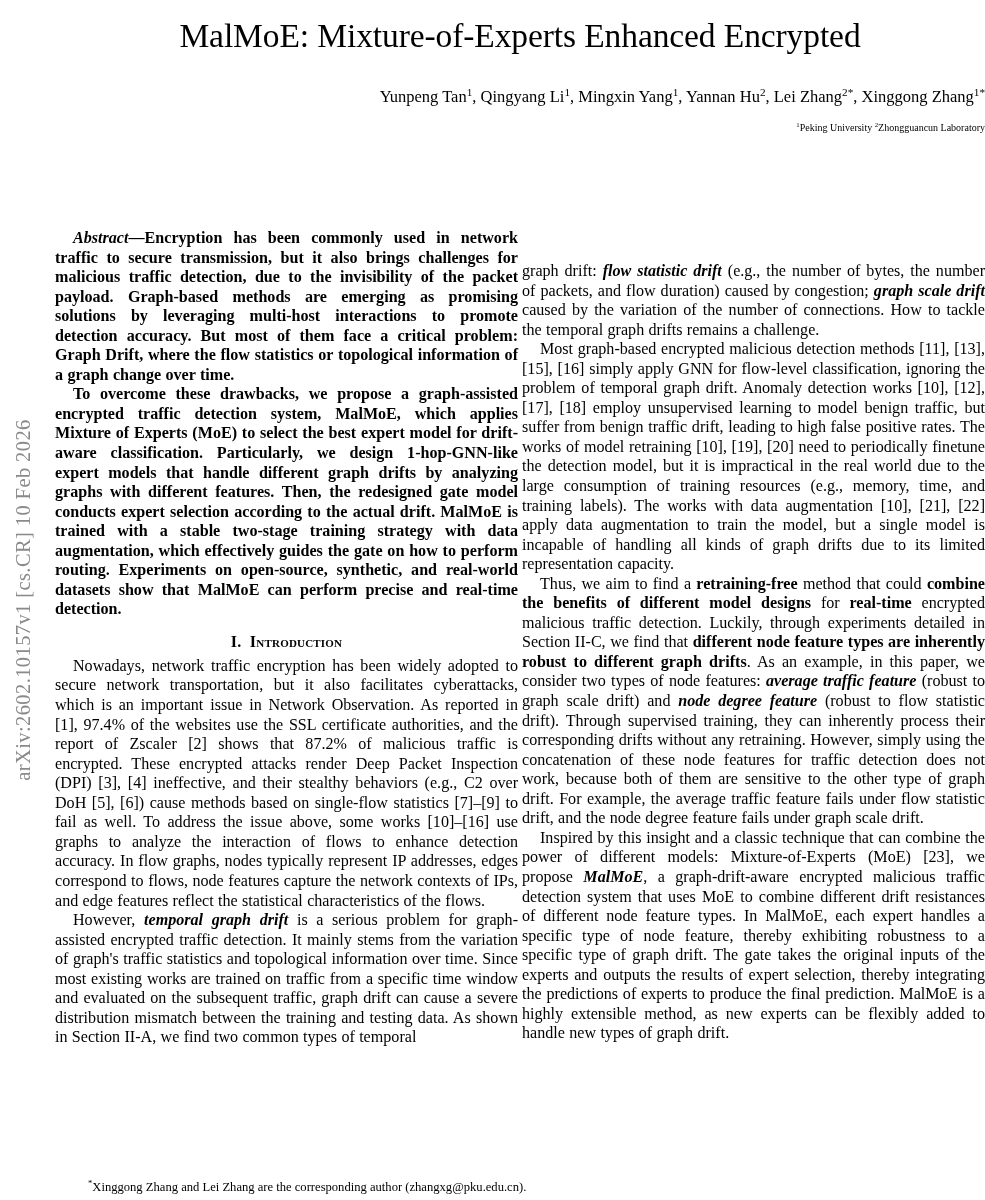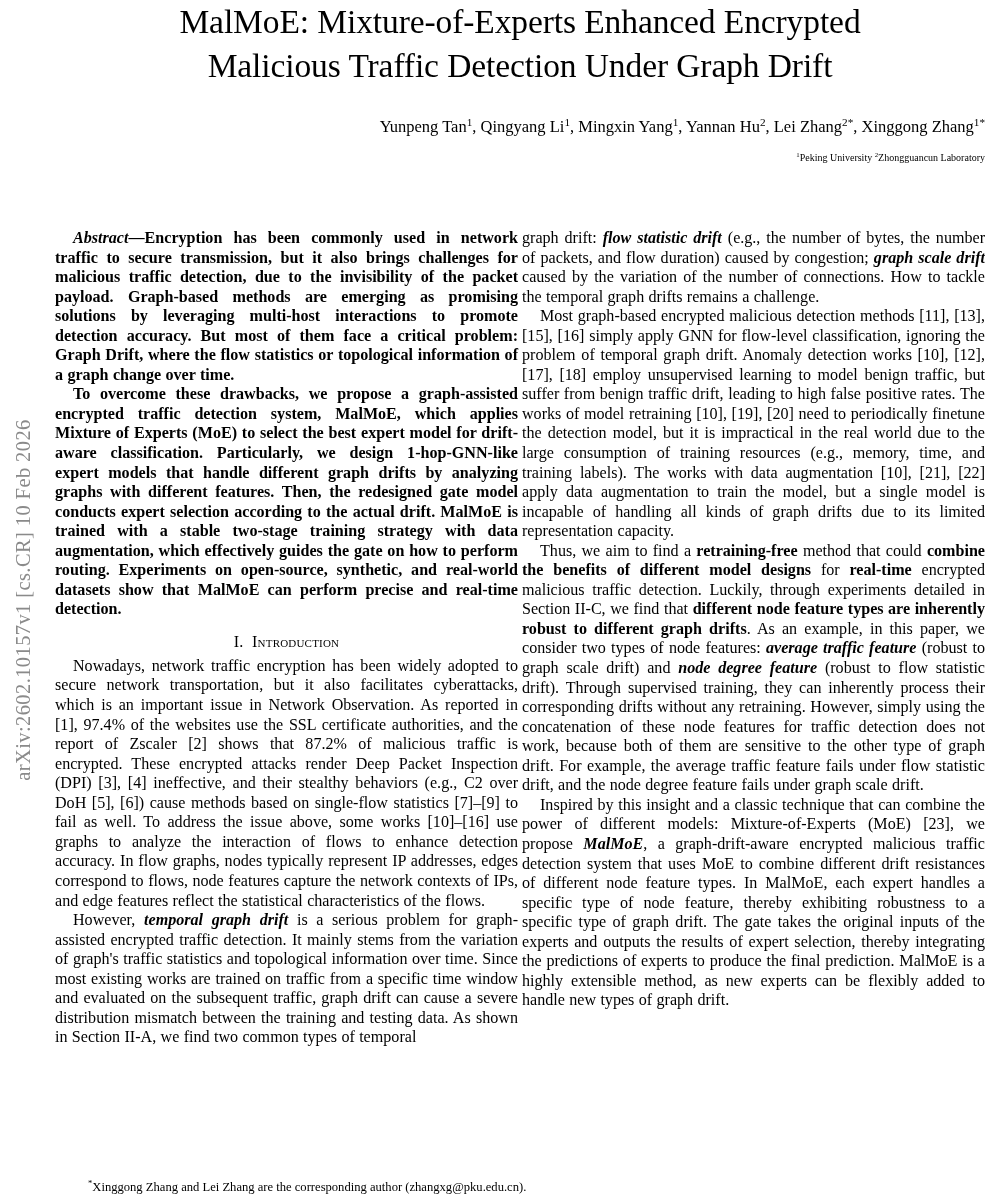--- a/index.html
+++ b/index.html
@@ -43,21 +43,21 @@
     left: 55px;
     top: 0px;
     width: 930px;
     height: 1200px;
   }
 
   
   #title-block {
     width: 930px;
     text-align: center;
-    padding-top: 0;
+    padding-top: 14px;
   }
   #paper-title {
     font-size: 33.5px;
     line-height: 44px;
     font-weight: normal;
     margin: 0;
     padding: 0 6px;
     letter-spacing: -0.1px;
   }
   #authors-block {
@@ -103,29 +103,29 @@
     text-align: justify;
     text-indent: 18px;
     -webkit-hyphens: none;
     hyphens: none;
     word-spacing: 0.02em;
   }
   p.abstract-text {
     font-weight: bold;
     text-indent: 18px;
   }
-  p.no-indent { text-indent: 0; }
+  p.no-indent { text-indent: 0; margin-top: 33px; }
 
   .section-heading {
     margin: 13px 0 4px 0;
     text-align: center;
     font-size: 16.1px;
     line-height: 20px;
     font-variant: small-caps;
-    font-weight: normal;
+    font-weight: bold;
     letter-spacing: 0.2px;
   }
 
   .ital { font-style: italic; }
   .bi   { font-style: italic; font-weight: bold; }
   .bold { font-weight: bold; }
 
   
   #footnote {
     position: absolute;
@@ -146,21 +146,20 @@
 
 <div id="arxiv-stamp">
   <span class="stamp-text">arXiv:2602.10157v1  [cs.CR]  10 Feb 2026</span>
 </div>
 
 <div id="page">
 
   <div id="title-block">
     <h1 id="paper-title">
       <span>MalMoE: Mixture-of-Experts Enhanced Encrypted</span><br>
-      <span>Malicious Traffic Detection Under Graph Drift</span>
     </h1>
 
     <div id="authors-block">
       <div id="author-line">
         <span><span>Yunpeng Tan</span><sup>1</sup></span><span>, </span><span><span>Qingyang Li</span><sup>1</sup></span><span>, </span><span><span>Mingxin Yang</span><sup>1</sup></span><span>, </span><span><span>Yannan Hu</span><sup>2</sup></span><span>, </span><span><span>Lei Zhang</span><sup>2*</sup></span><span>, </span><span><span>Xinggong Zhang</span><sup>1*</sup></span>
       </div>
       <div id="affiliation-line">
         <span><sup>1</sup><span>Peking University</span></span>
         <span><sup>2</sup><span>Zhongguancun Laboratory</span></span>
       </div>

